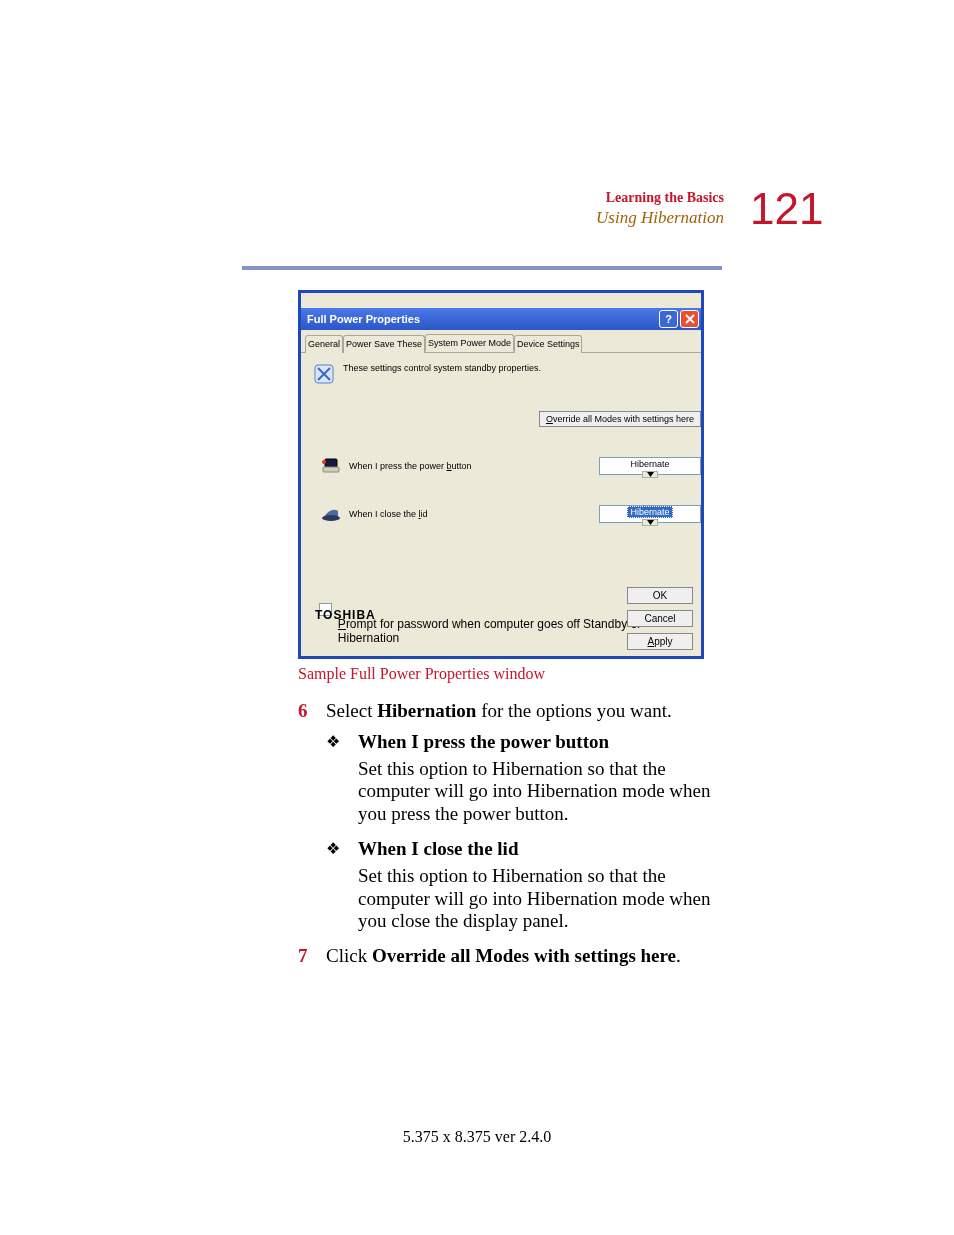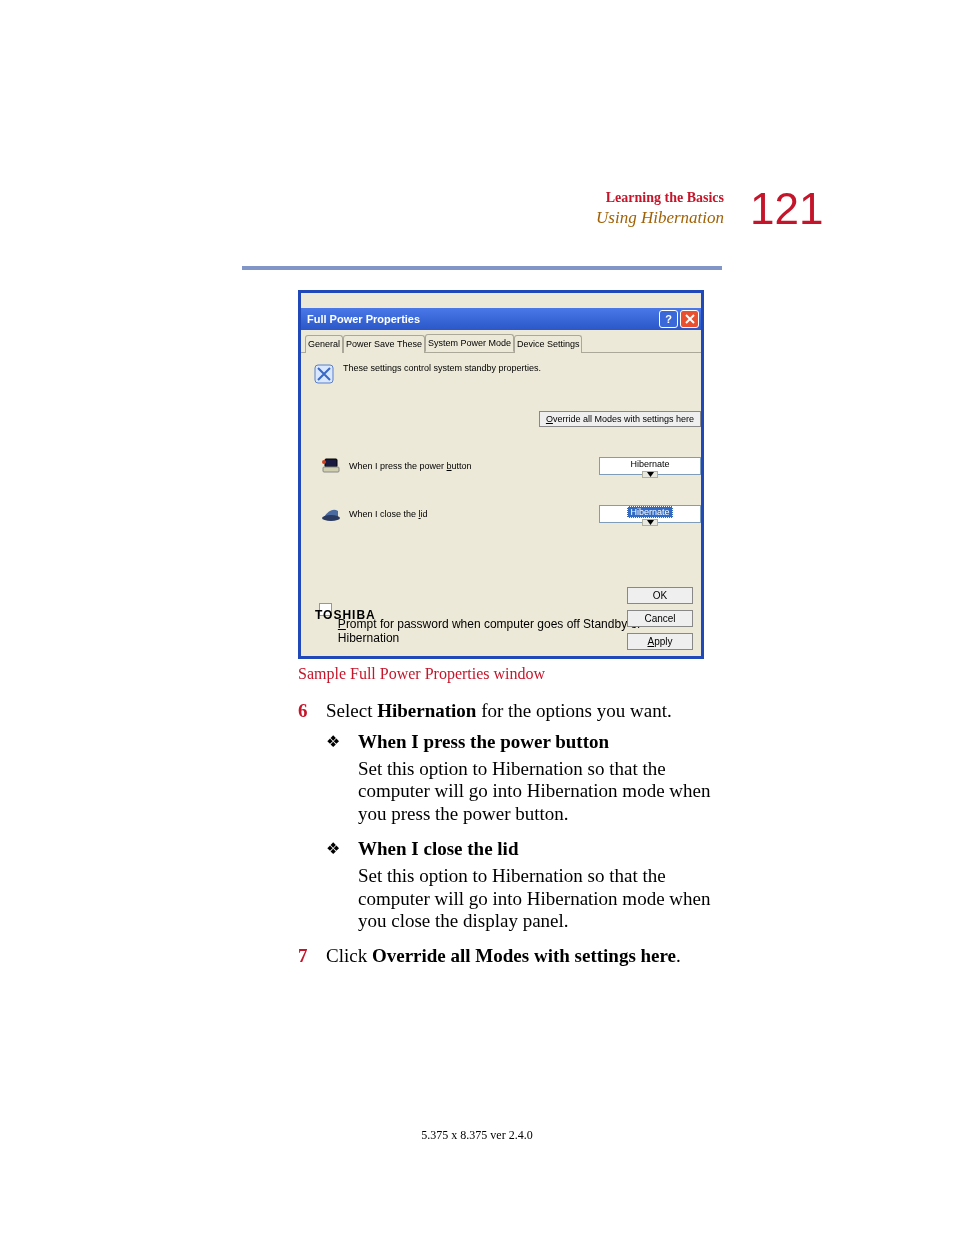--- a/index.html
+++ b/index.html
@@ -210,21 +210,21 @@
   .bullet-row { display:flex; margin-top:6px; }
   .bullet-icon { width:32px; flex:0 0 32px; font-size:16px; padding-top:1px;}
   .bullet-head { font-weight:bold;}
   .bullet-desc { margin:4px 0 12px 60px;}
 
   .footer {
     position:absolute;
     left:0; right:0;
     top:1128px;
     text-align:center;
-    font-size:12px;
+    font-size:16px;
   }
   .u { text-decoration: underline; }
 </style>
 </head>
 <body>
 
 <div class="page">
   <div class="header">
     <div class="title">Learning the Basics</div>
     <div class="subtitle">Using Hibernation</div>

